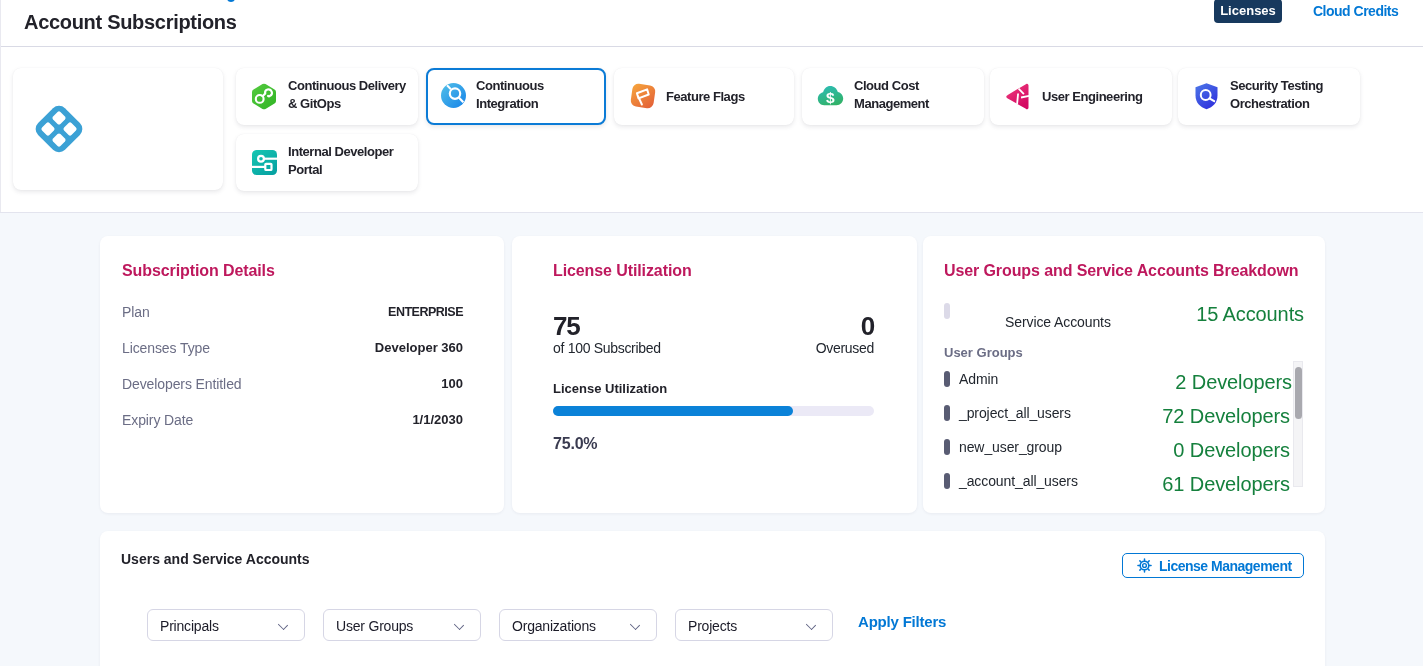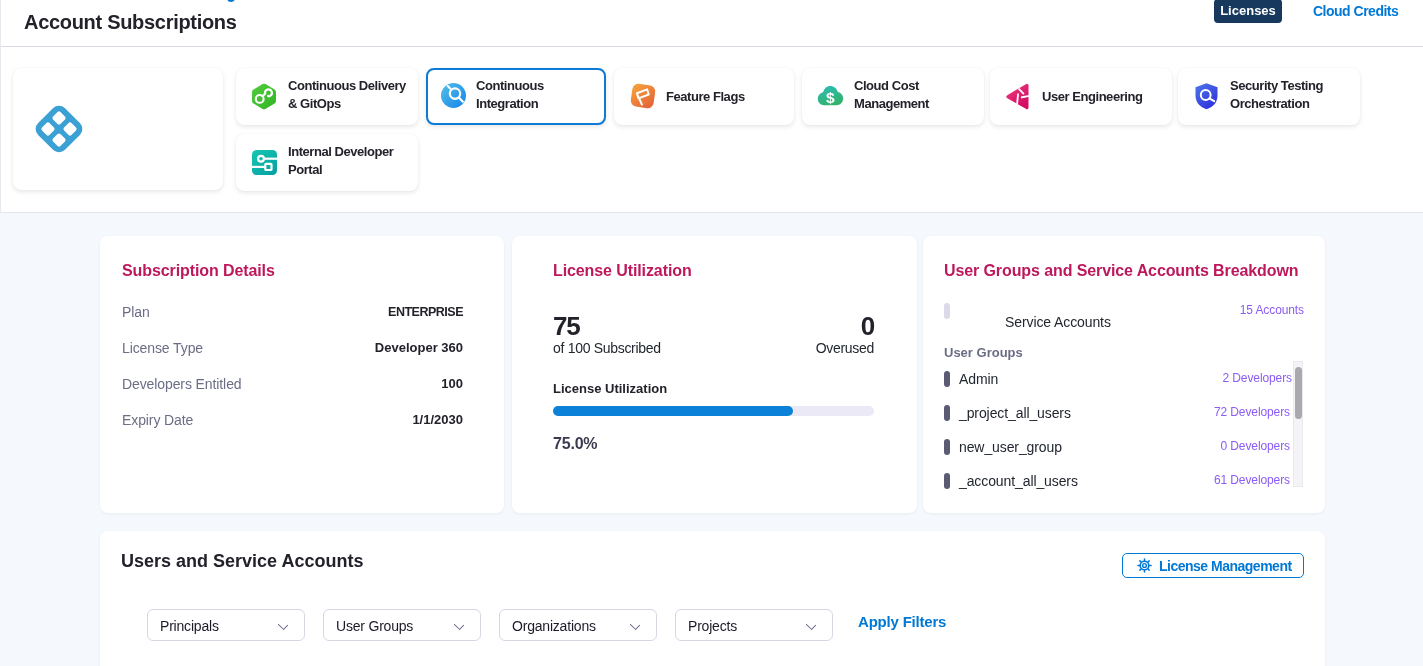--- a/index.html
+++ b/index.html
@@ -18,21 +18,21 @@
   .modsec-border { position:absolute; left:0; top:212px; width:1423px; height:1px; background:#e3e4ee; box-shadow:0 1px 2px rgba(40,41,61,0.06); }
   
   .graysec { position:absolute; left:0; top:213px; width:1423px; height:453px; background:#f5f8fc; }
   .card { position:absolute; background:#fff; border-radius:8px; box-shadow:0 1px 3px rgba(40,41,61,0.06); }
   .ctitle { font-size:16px; font-weight:bold; color:#be185d; letter-spacing:-0.1px; }
   .rowlabel { font-size:14px; color:#6b6d85; letter-spacing:-0.1px; }
   .rowval { font-size:13px; font-weight:bold; color:#22222a; }
   .bignum { font-size:26px; font-weight:bold; color:#22222a; letter-spacing:-1.2px; }
   .small14 { font-size:14px; color:#22272f; letter-spacing:-0.3px; }
   .ugname { font-size:14px; color:#22272f; letter-spacing:-0.1px; }
-  .ugright { font-size:12px; color:#8b5cf6; letter-spacing:-0.1px; }
+  .ugright { font-size:20px; color:#15803d; letter-spacing:-0.1px; }
   .marker { position:absolute; width:6px; height:16px; border-radius:3px; }
 </style>
 </head>
 <body>
   <div class="abs" style="left:0; top:0; width:1px; height:212px; background:#e9e9f0; z-index:5;"></div>
   <div class="header">
     <div class="bluedot"></div>
     <div class="h1">Account Subscriptions</div>
     <div class="pill">Licenses</div>
     <div class="cloudcred">Cloud Credits</div>
@@ -169,21 +169,21 @@
     <div class="abs mlabel" style="left:52px; top:9px;">Internal Developer<br>Portal</div>
   </div>
 
   <div class="modsec-border"></div>
   <div class="graysec"></div>
 
   <div class="card" style="left:100px; top:236px; width:404px; height:277px;"></div>
   <div class="abs ctitle" style="left:122px; top:262px;">Subscription Details</div>
   <div class="abs rowlabel" style="left:122px; top:304px;">Plan</div>
   <div class="abs rowval" style="right:960px; top:305px; font-size:12.5px; letter-spacing:-0.5px;">ENTERPRISE</div>
-  <div class="abs rowlabel" style="left:122px; top:340px;">License Type</div>
+  <div class="abs rowlabel" style="left:122px; top:340px;">Licenses Type</div>
   <div class="abs rowval" style="right:960px; top:340px;">Developer 360</div>
   <div class="abs rowlabel" style="left:122px; top:376px;">Developers Entitled</div>
   <div class="abs rowval" style="right:960px; top:376px;">100</div>
   <div class="abs rowlabel" style="left:122px; top:412px;">Expiry Date</div>
   <div class="abs rowval" style="right:960px; top:412px;">1/1/2030</div>
 
   <div class="card" style="left:512px; top:236px; width:405px; height:277px;"></div>
   <div class="abs ctitle" style="left:553px; top:262px;">License Utilization</div>
   <div class="abs bignum" style="left:553px; top:311px;">75</div>
   <div class="abs small14" style="left:553px; top:340px;">of 100 Subscribed</div>
@@ -209,21 +209,21 @@
   <div class="marker" style="left:944px; top:439px; background:#595c73;"></div>
   <div class="abs ugname" style="left:959px; top:439px;">new_user_group</div>
   <div class="abs ugright" style="right:133px; top:439px;">0 Developers</div>
   <div class="marker" style="left:944px; top:473px; background:#595c73;"></div>
   <div class="abs ugname" style="left:959px; top:473px;">_account_all_users</div>
   <div class="abs ugright" style="right:133px; top:473px;">61 Developers</div>
   <div class="abs" style="left:1293px; top:361px; width:10px; height:126px; background:#f4f4f6; border:1px solid #e9e9ee;"></div>
   <div class="abs" style="left:1295px; top:367px; width:7px; height:52px; background:#a9a9af; border-radius:4px;"></div>
 
   <div class="card" style="left:100px; top:531px; width:1225px; height:160px; border-radius:8px 8px 0 0;"></div>
-  <div class="abs" style="left:121px; top:551px; font-size:18px; font-weight:bold; color:#22222a;">Users and Service Accounts</div>
+  <div class="abs" style="left:121px; top:551px; font-size:14px; font-weight:bold; color:#22222a;">Users and Service Accounts</div>
   <div class="abs" style="left:1122px; top:553px; width:182px; height:25px; border:1px solid #0278d5; border-radius:5px;">
     <span style="position:absolute; left:14px; top:4px; width:15px; height:15px;" id="icon-gear"><svg width="15" height="15" viewBox="0 0 16 16">
         <g fill="none" stroke="#0278d5">
           <circle cx="8" cy="8" r="2" stroke-width="1.5"></circle>
           <circle cx="8" cy="8" r="4.6" stroke-width="1.7"></circle>
           <path d="M8 1 L8 2.6 M8 13.4 L8 15 M1 8 L2.6 8 M13.4 8 L15 8 M3.05 3.05 L4.2 4.2 M11.8 11.8 L12.95 12.95 M12.95 3.05 L11.8 4.2 M4.2 11.8 L3.05 12.95" stroke-width="1.6" stroke-linecap="round"></path>
         </g>
       </svg></span>
     <span style="position:absolute; left:36px; top:4px; font-size:14px; font-weight:bold; color:#0278d5; letter-spacing:-0.5px;">License Management</span>
   </div>

